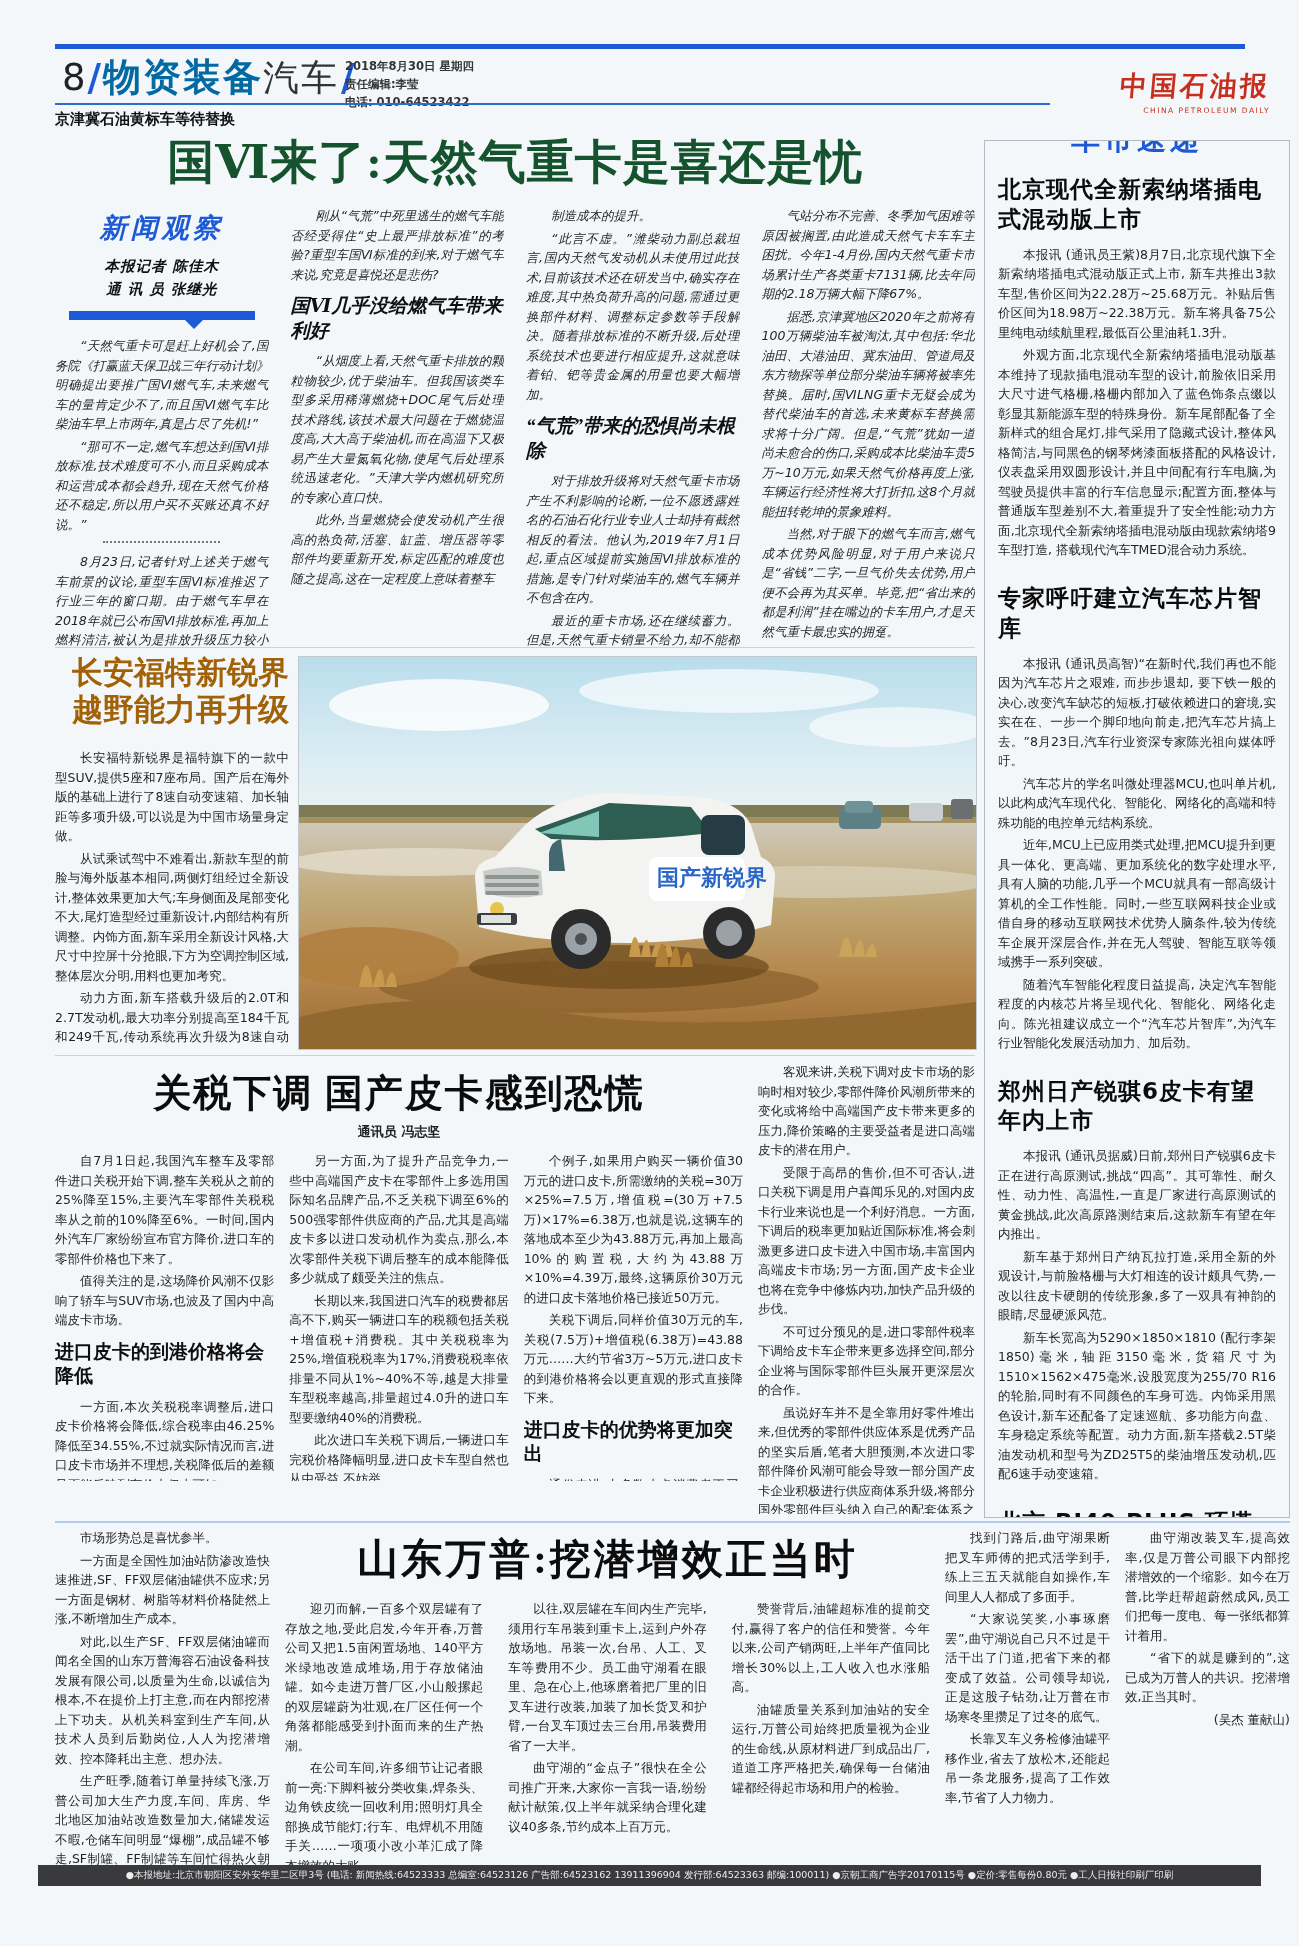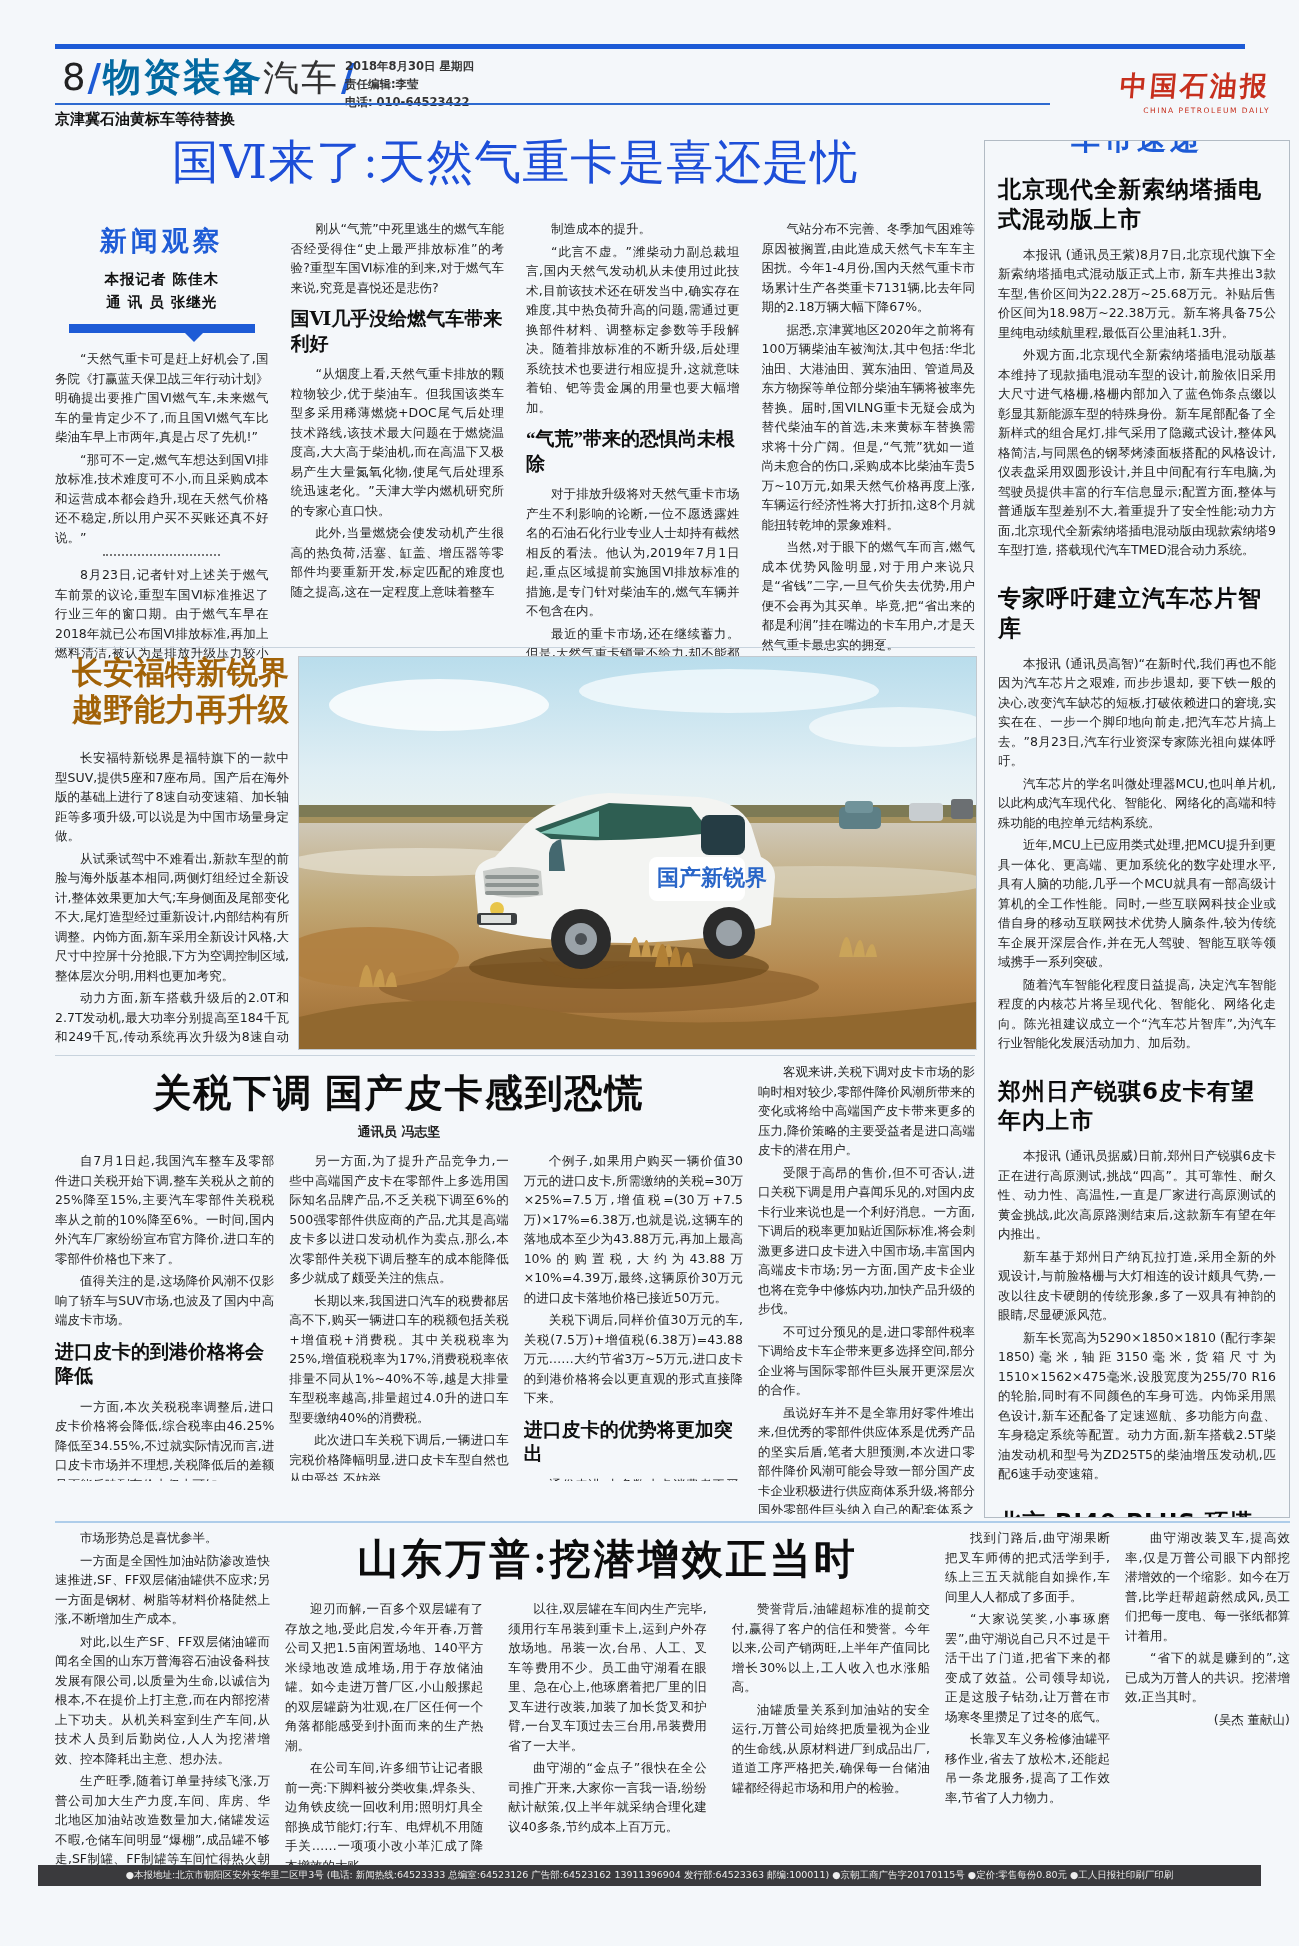--- a/index.html
+++ b/index.html
@@ -24,22 +24,22 @@
   
   .p{font-size:12.5px;line-height:1.56;text-align:justify;text-indent:2em;margin:0 0 3px;color:#1f1f1f;}
   .sub{font-size:19px;font-weight:700;line-height:1.3;margin:10px 0 8px;text-indent:0;color:#0f0f0f;
        font-family:"Liberation Serif","DejaVu Serif",serif;}
   .dots{width:55%;margin:6px auto 9px;border-bottom:2px dotted #777;height:1px;}
   .credit{display:block;text-align:right;text-indent:0;}
 
   
   .lead{position:absolute;left:55px;top:110px;width:920px;}
   .kicker{font-size:15px;font-weight:700;color:#111;}
-  .lead-headline{font-size:47px;font-weight:400;letter-spacing:1px;color:#1d4ed8;text-align:center;margin:2px 0 25px;}
-  .lead-cols{display:flex;gap:22px;height:442px;overflow:hidden;}
+  .lead-headline{font-size:47px;font-weight:700;letter-spacing:1px;color:#14532d;text-align:center;margin:2px 0 12px;}
+  .lead-cols{display:flex;gap:22px;height:442px;overflow:hidden;font-style:italic;}
   .lead-col{flex:1 1 0;overflow:hidden;}
 
   .obs{text-align:center;padding:4px 0 0;}
   .obs-title{color:#1d5bd6;font-size:27px;font-weight:900;letter-spacing:4px;}
   .obs-by{font-size:14.5px;margin-top:9px;letter-spacing:1px;color:#111;line-height:1.6;font-weight:700;}
   .obs-bar{position:relative;height:9px;background:#1d5bd6;margin:10px 14px 16px;}
   .obs-bar:after{content:"";position:absolute;right:52px;top:9px;border:9px solid transparent;
                  border-top-color:#1d5bd6;border-bottom-width:0;}
 
   

